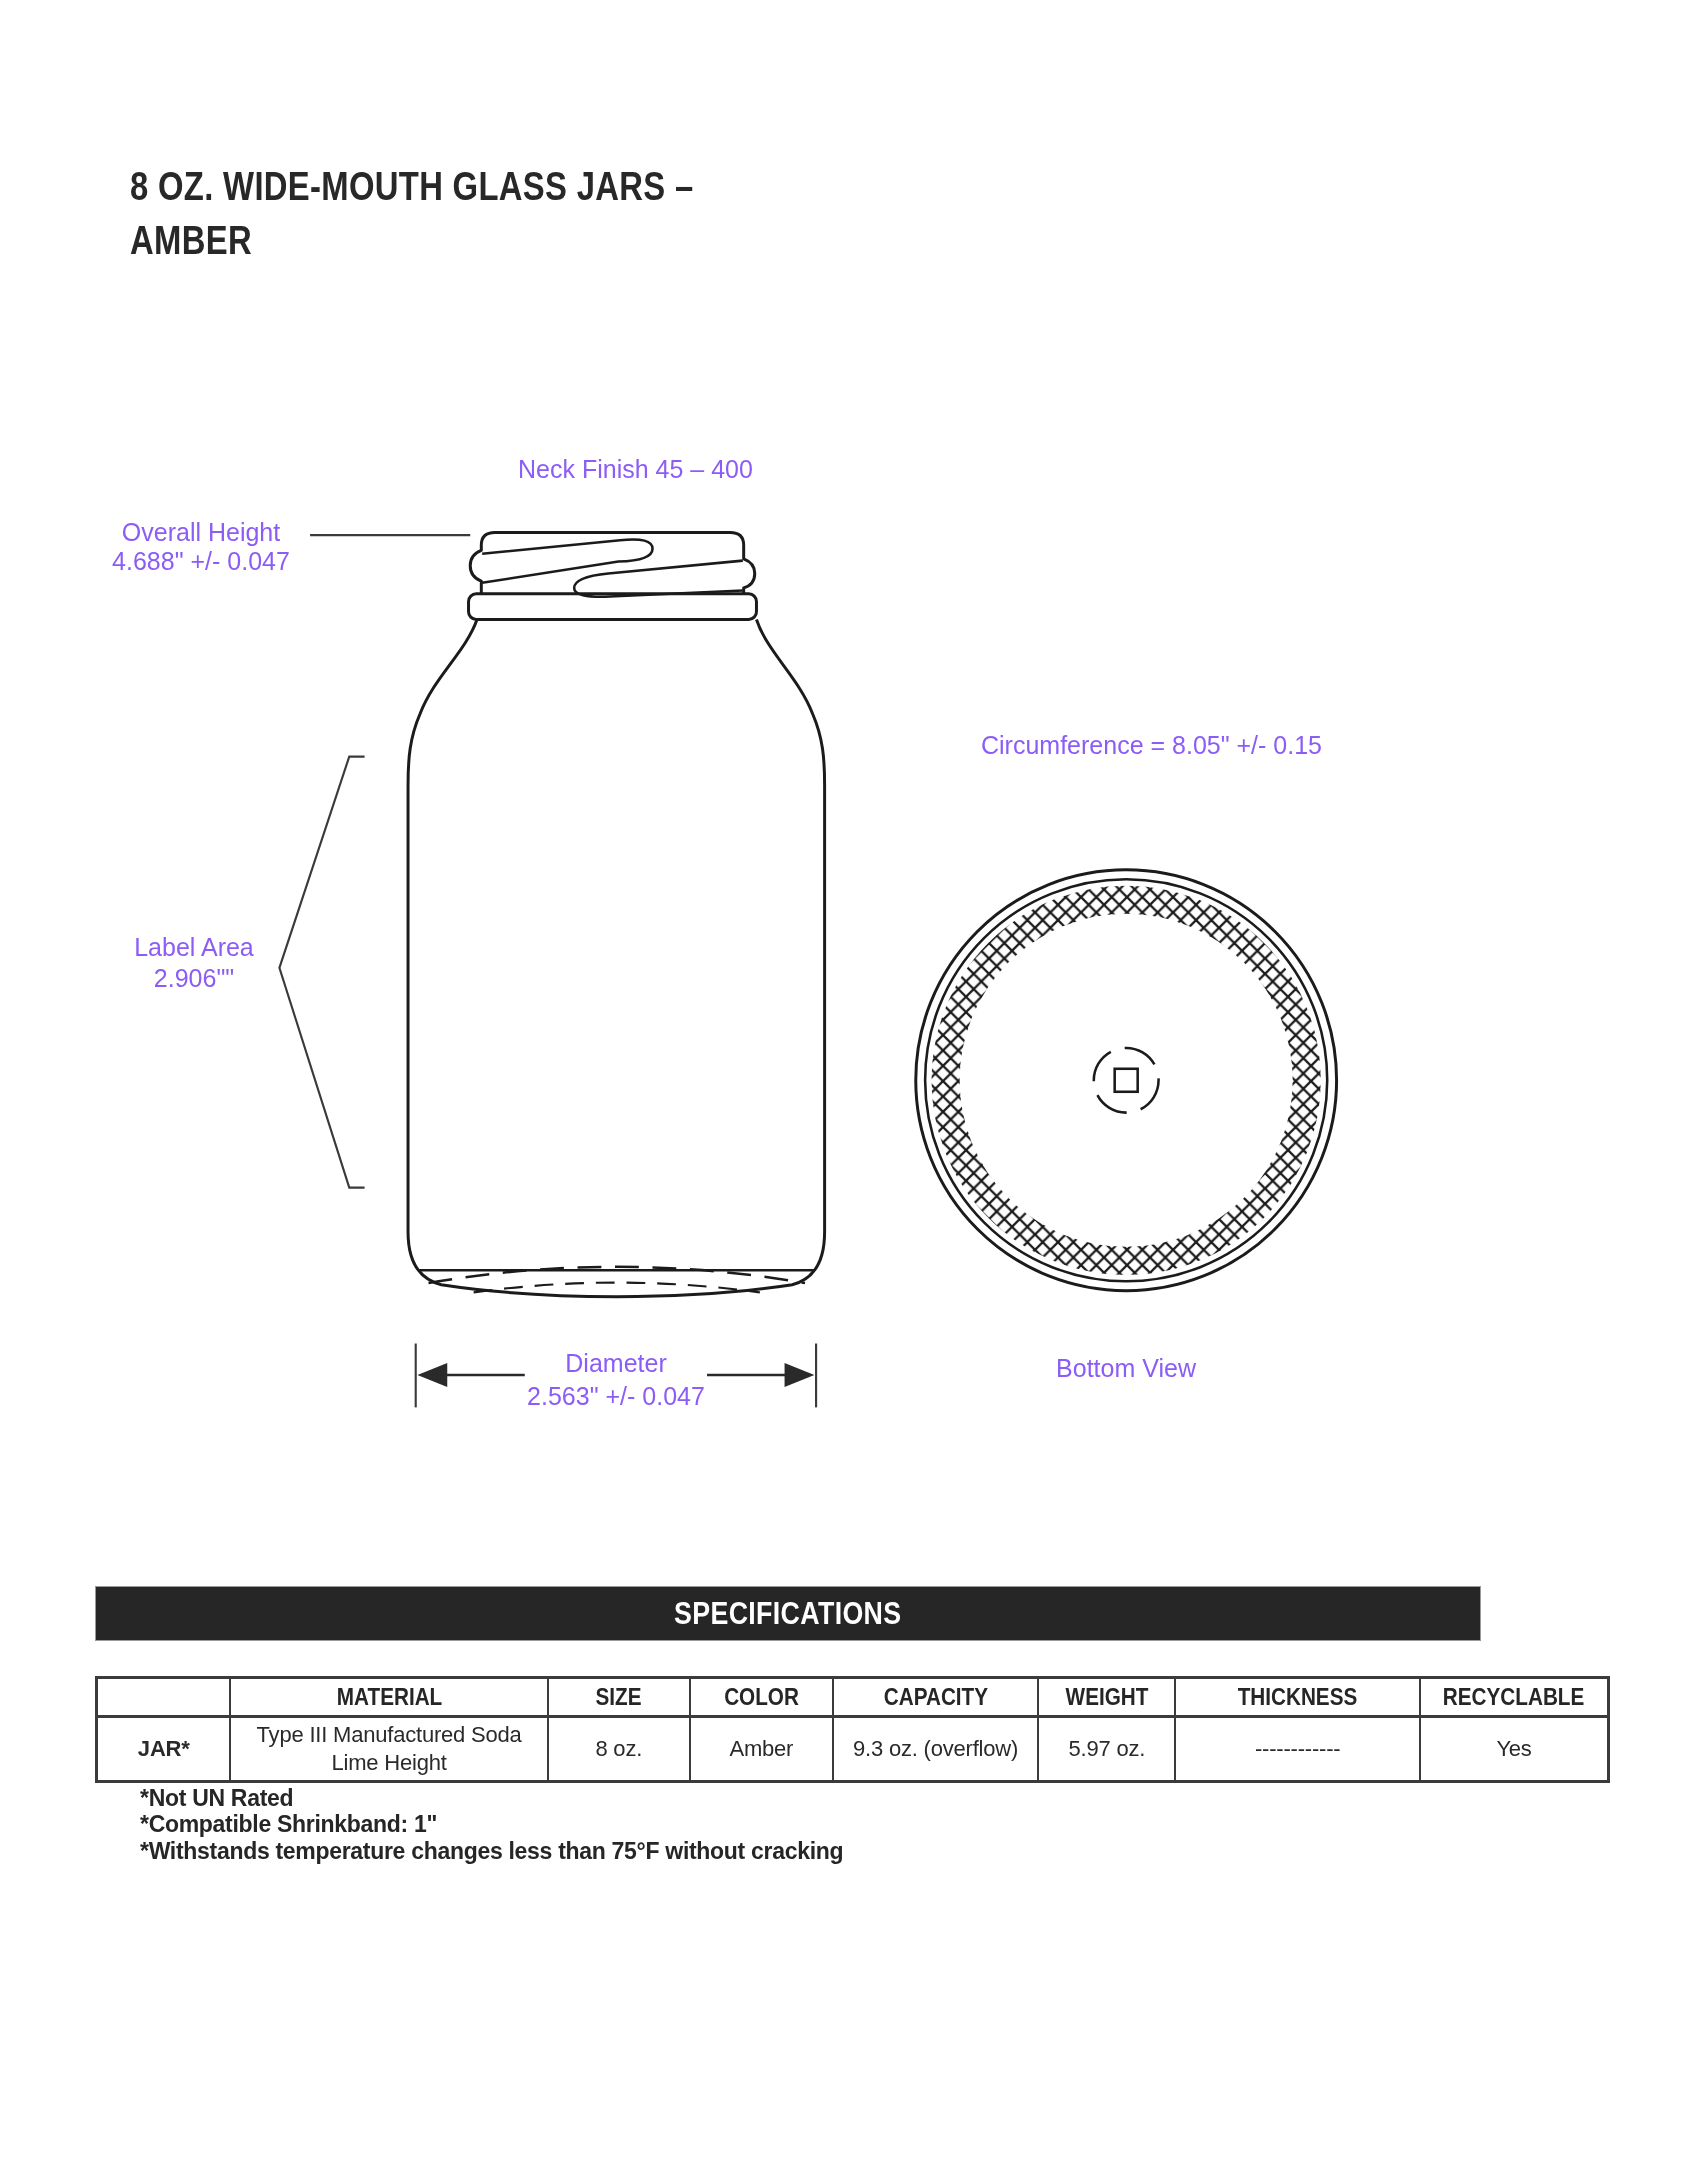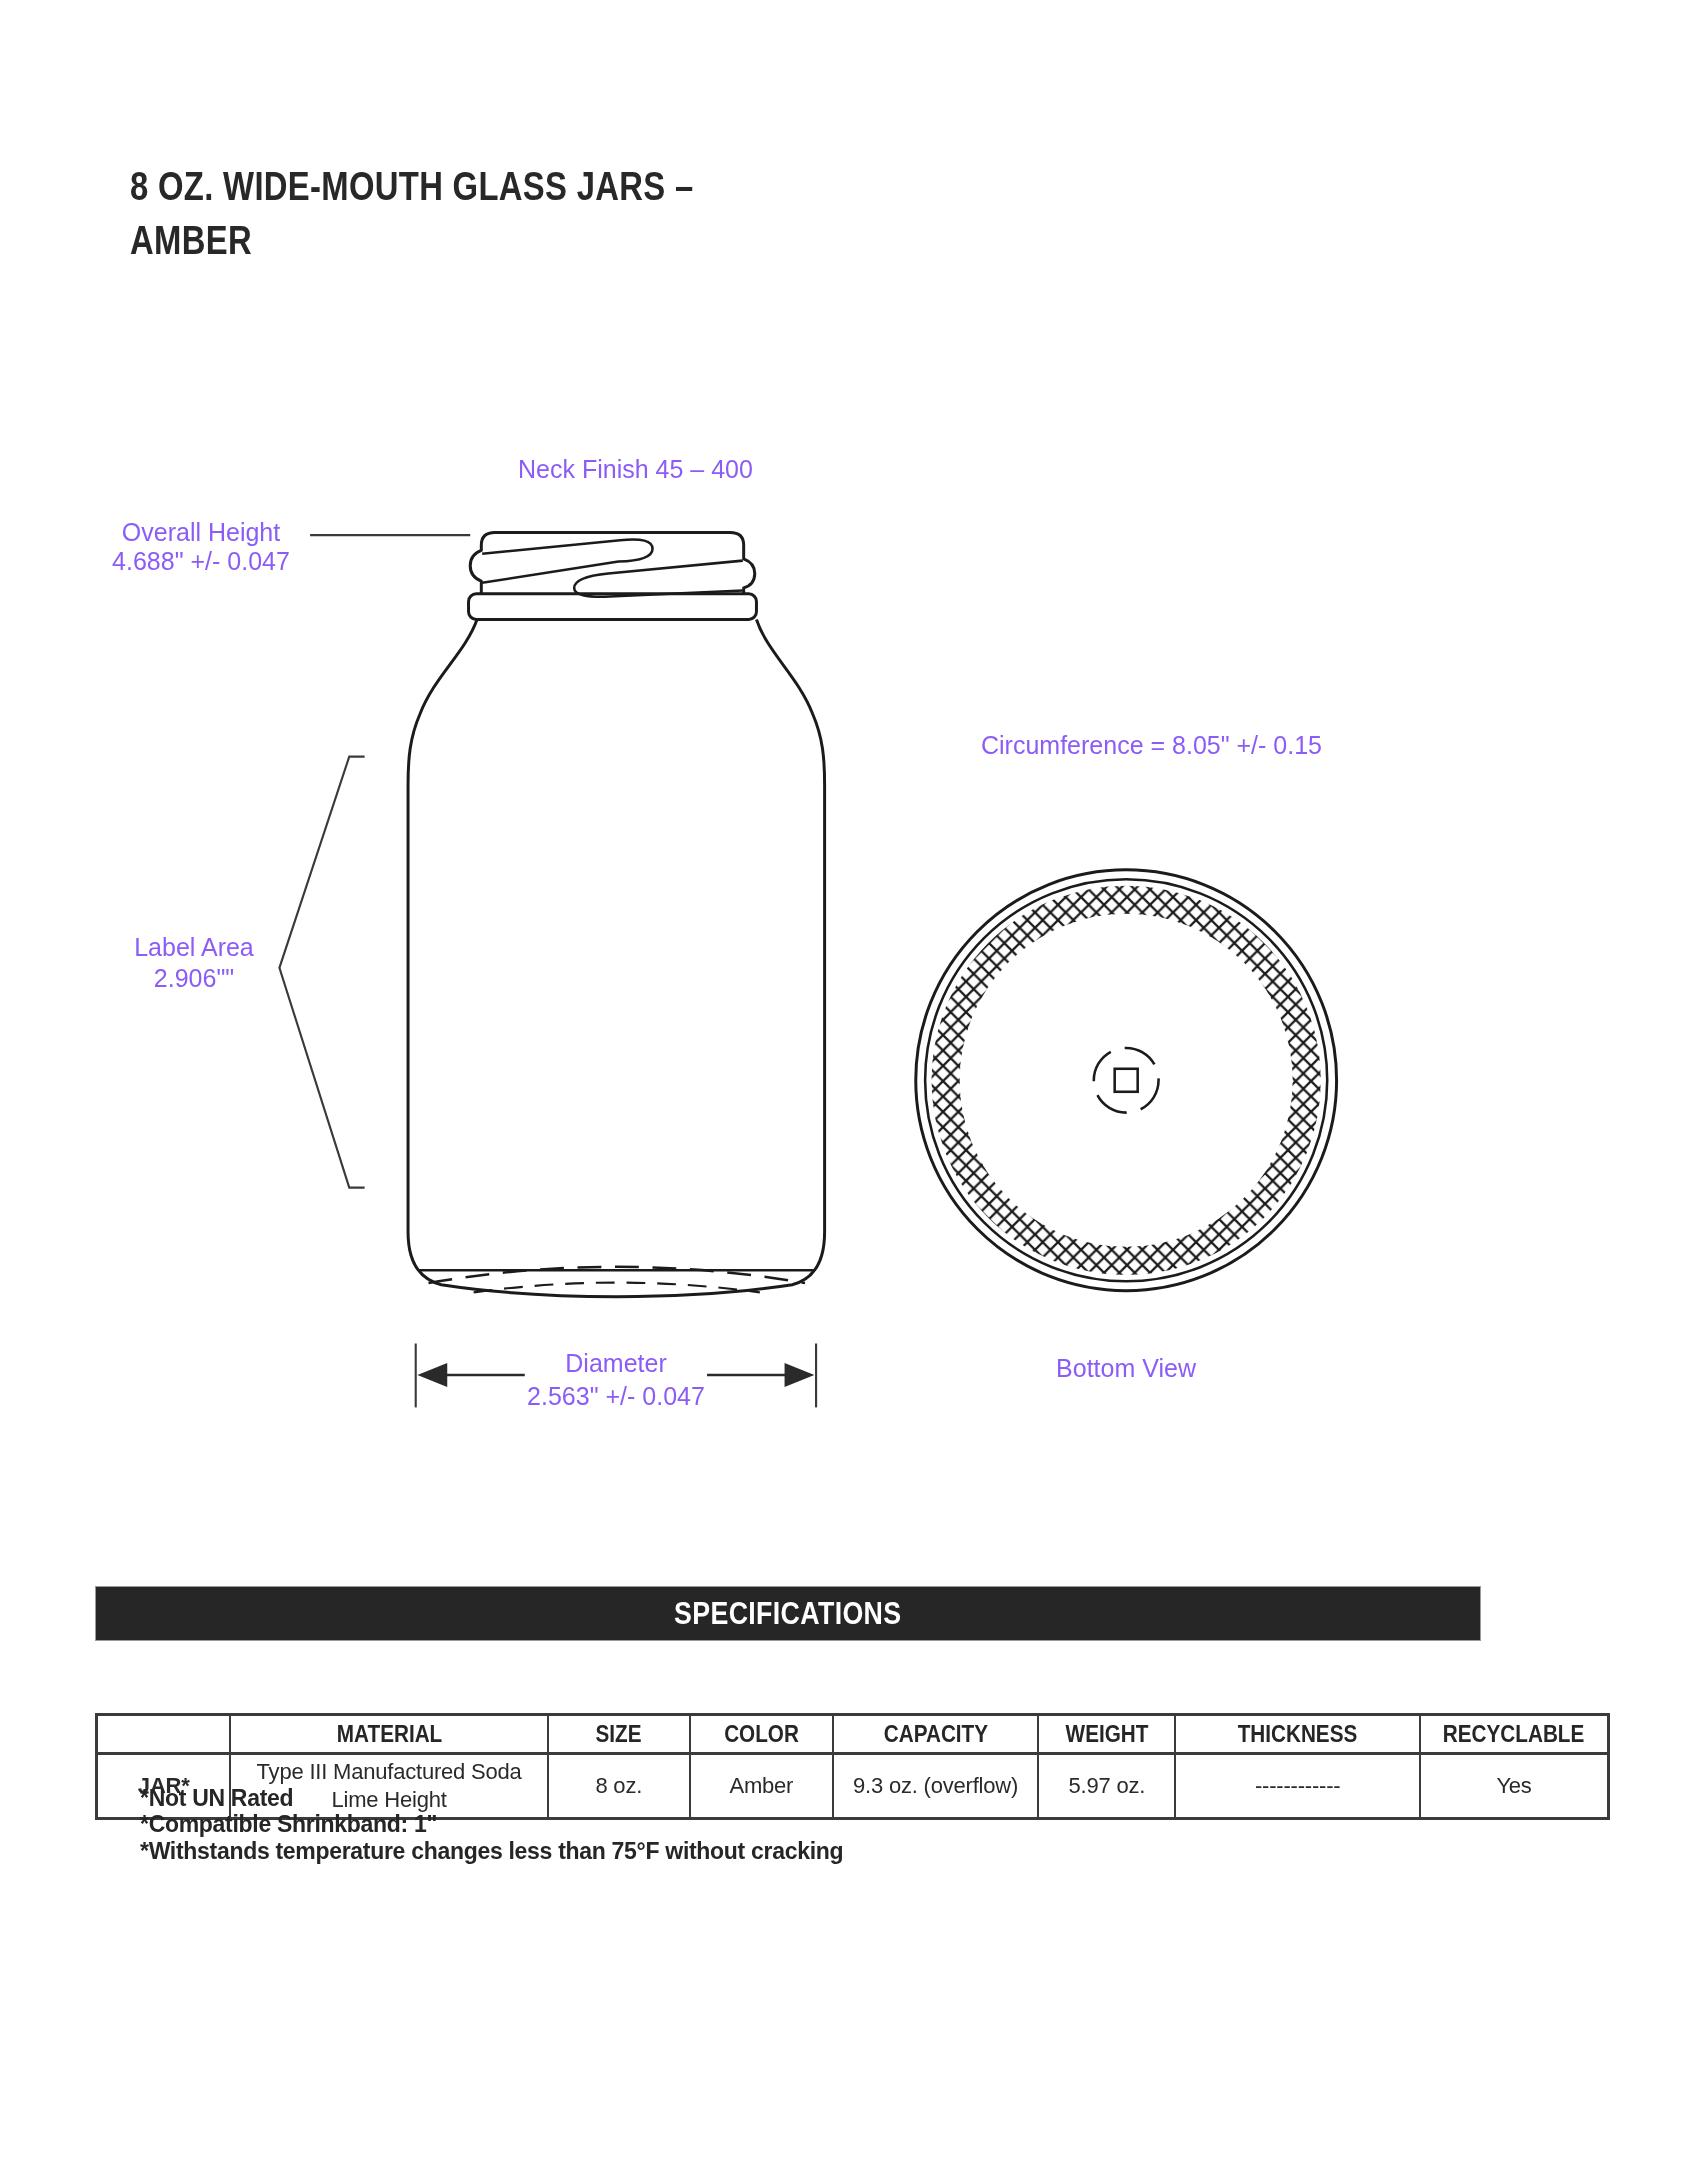--- a/index.html
+++ b/index.html
@@ -22,21 +22,21 @@
 
   
   .banner{position:absolute;left:95px;top:1586px;width:1386px;height:55px;
           background:#262626;border:1.7px solid #9a9a9a;box-sizing:border-box;
           display:flex;align-items:center;justify-content:center;}
   .banner span{color:#ffffff;font-size:31.5px;font-weight:700;letter-spacing:0.4px;
           transform:scaleX(0.85);white-space:nowrap;}
 
   
   table.spec{position:absolute;left:95px;top:1676px;width:1515px;border-collapse:collapse;
-          table-layout:fixed;border:3.4px solid #3b3b3b;margin-top:37px;}
+          table-layout:fixed;border:3.4px solid #3b3b3b;}
   table.spec th,table.spec td{border:2.6px solid #3b3b3b;box-sizing:border-box;
           text-align:center;vertical-align:middle;padding:1.7px 6.8px;}
   table.spec th{height:39px;font-size:23px;font-weight:700;color:#262626;border-bottom-width:3.4px;}
   table.spec th span{display:inline-block;transform:scaleX(0.9);white-space:nowrap;}
   table.spec td{height:65px;font-size:22px;color:#2a2a2a;letter-spacing:-0.2px;line-height:28px;}
   td.rowlabel{font-weight:700;}
   td.material{text-align:left;padding-left:17px;}
 
   
   .footnotes{position:absolute;left:96px;top:1785px;}

